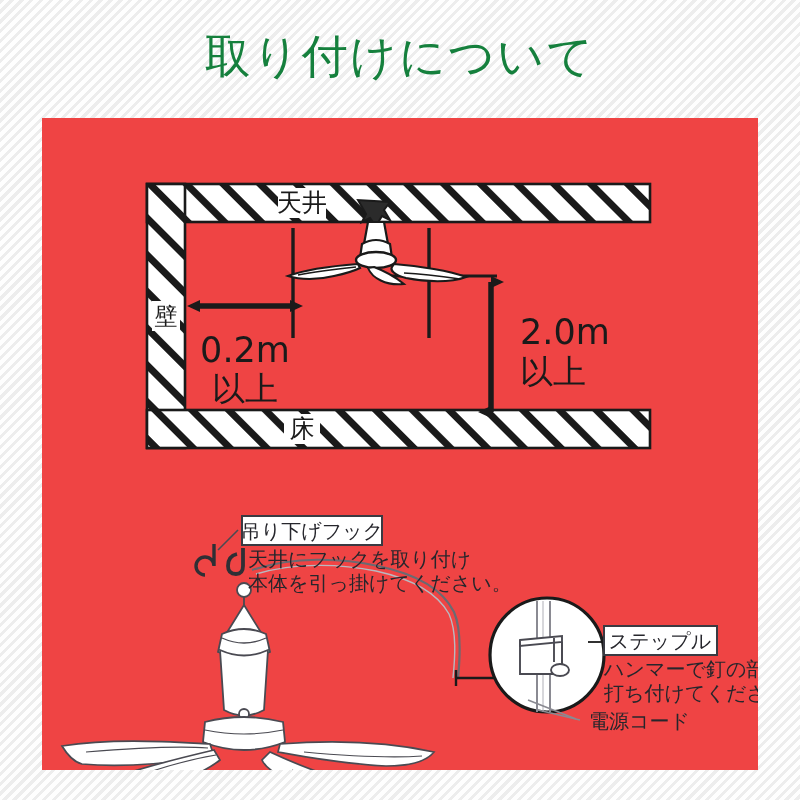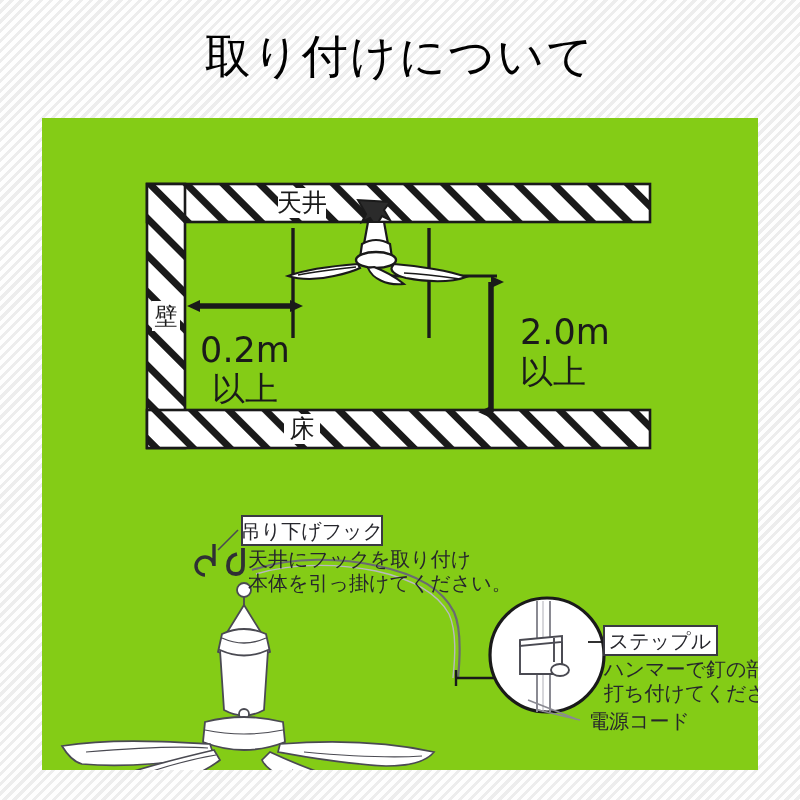--- a/index.html
+++ b/index.html
@@ -20,29 +20,29 @@
         rgba(255,255,255,0.95) 3px,
         rgba(255,255,255,0.95) 7px),
       #ededed;
   }
   #page-title{
     position:absolute;
     left:0;right:0;top:26px;
     text-align:center;
     font-size:46px;
     letter-spacing:2px;
-    color:#000000;
+    color:#15803d;
     font-weight:500;
     font-family:Liberation Sans, sans-serif;
   }
   #card{
     position:absolute;
     left:42px;top:118px;
     width:716px;height:652px;
-    background:#84cc16;
+    background:#ef4444;
   }
   .figure{position:absolute;top:0;left:0;width:716px;height:652px;}
   .nosel{user-select:none;}
 </style>
 </head>
 <body>
 
 <div id="bg-texture"></div>
 
 <div id="page-title" class="nosel">取り付けについて</div>

